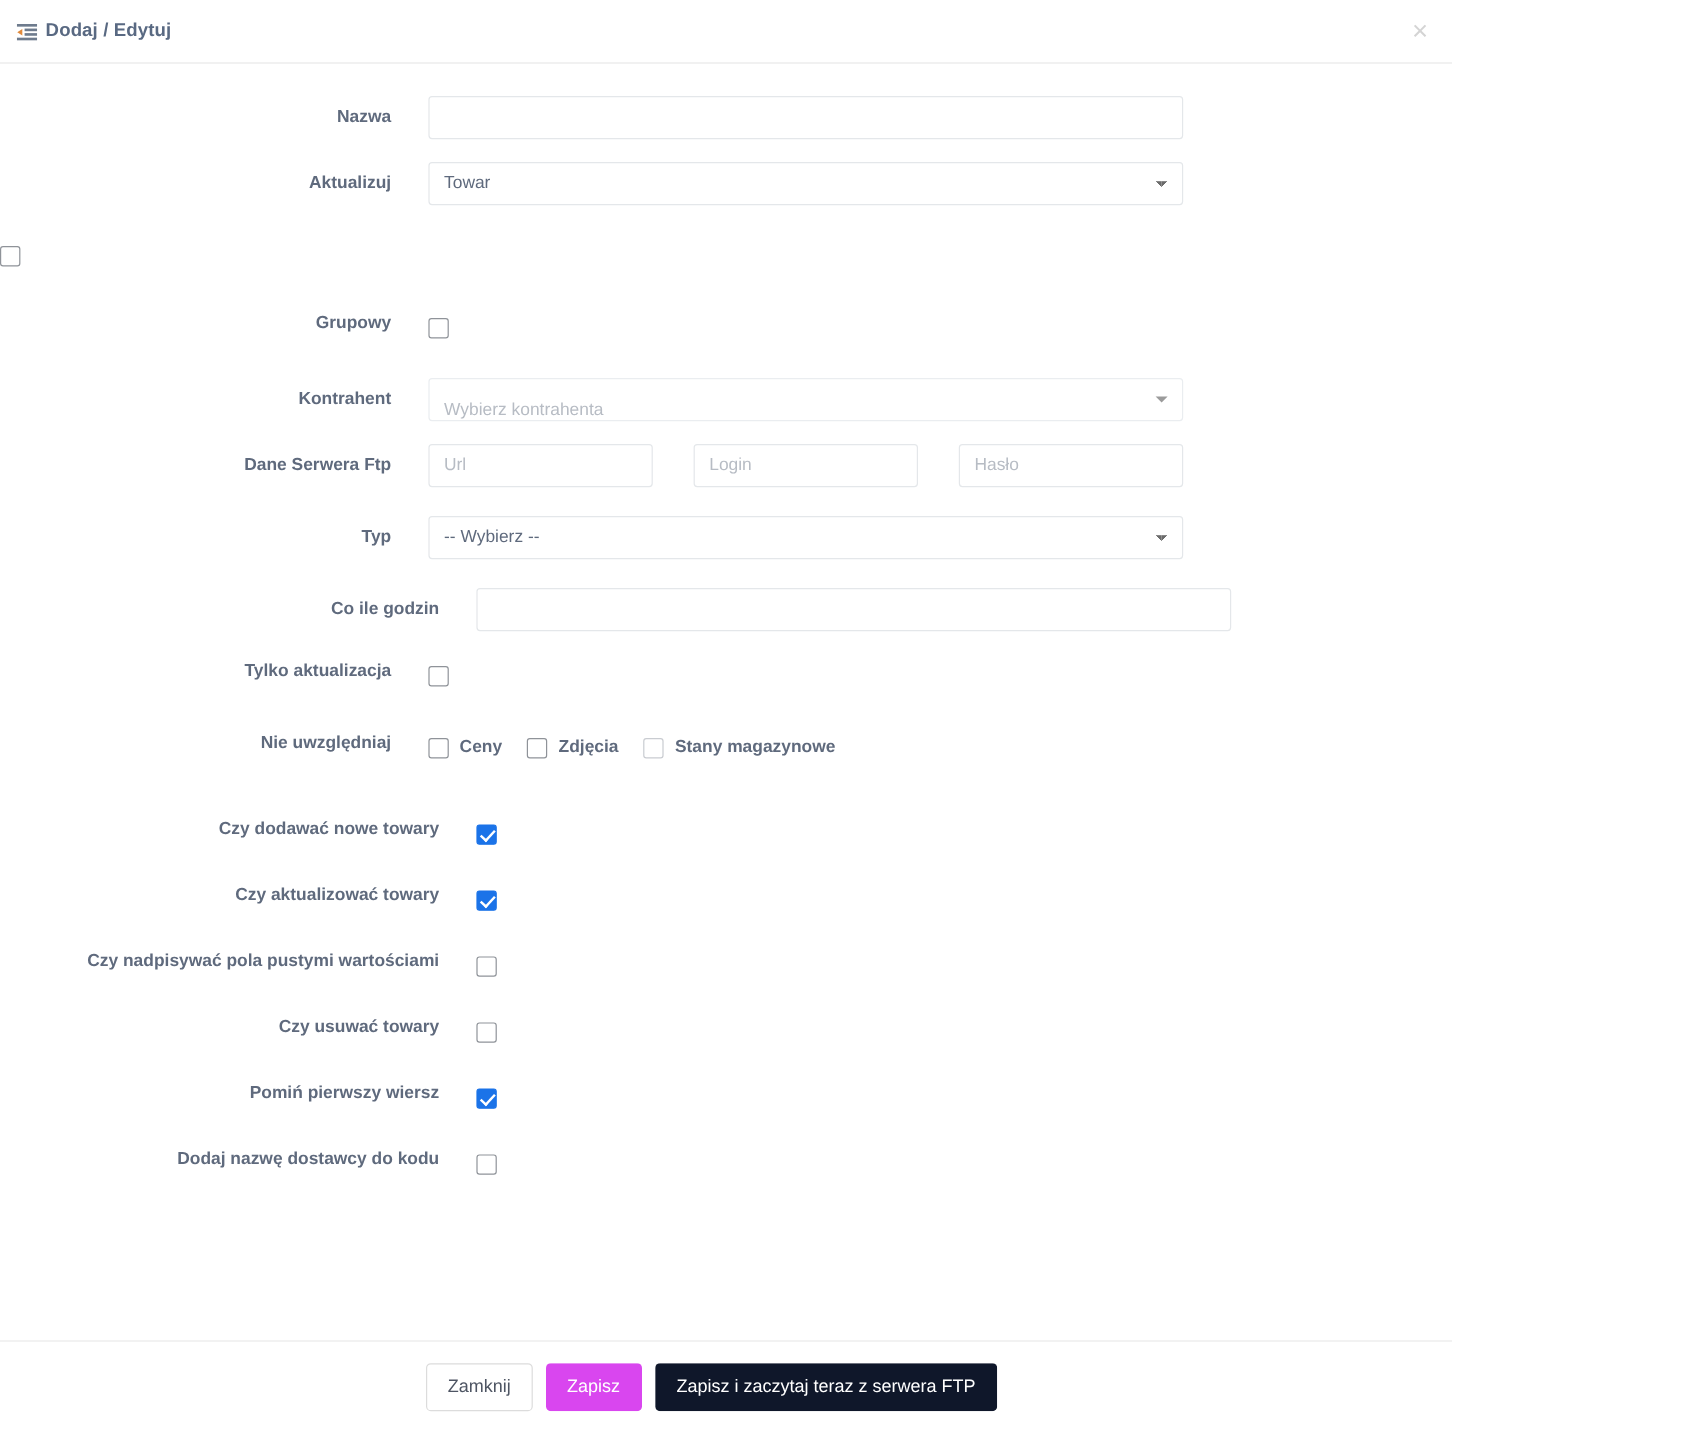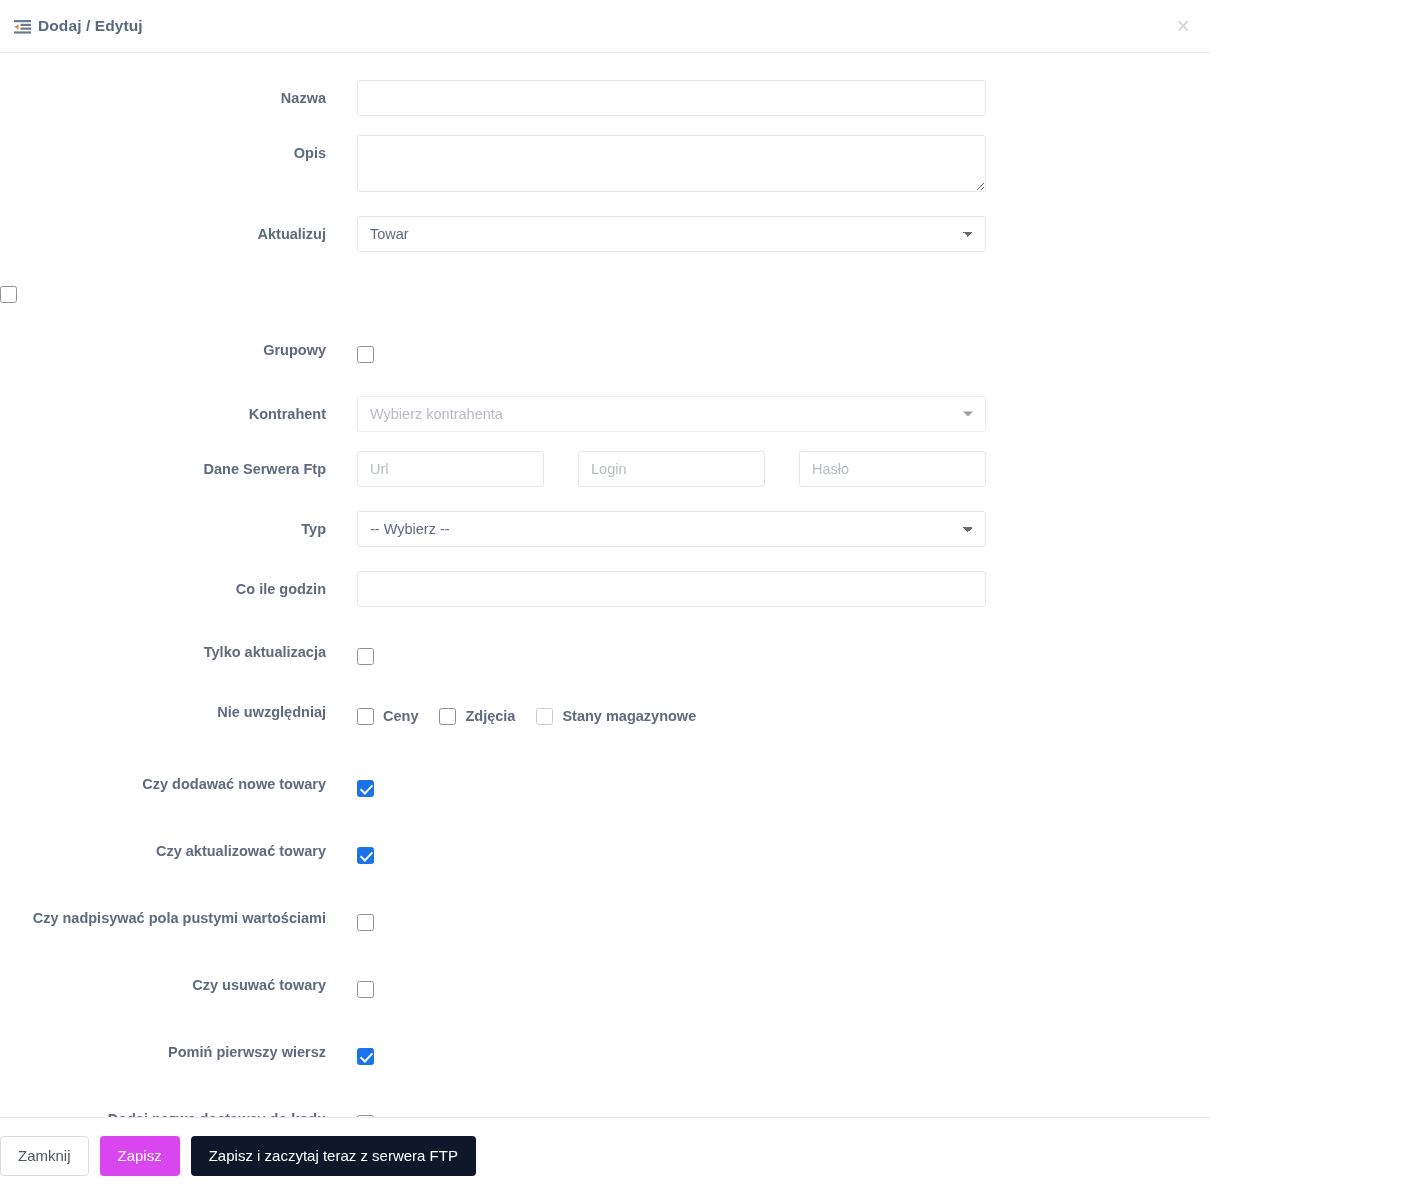--- a/index.html
+++ b/index.html
@@ -113,21 +113,21 @@
     background-repeat: no-repeat;
     outline: none;
   }
 
   
   .select2 {
     width: 629px; height: 36px;
     border: 1px solid #eaedf0;
     border-radius: 3px;
     background: #fff;
-    display: flex; align-items: center;
+    display: flex; align-items: flex-end;
     padding: 0 12px;
     font-size: 14.5px;
     color: #b7bcc4;
     position: relative;
     cursor: pointer;
     user-select: none;
   }
   .select2 .caret {
     position: absolute; right: 12px; top: 50%;
     transform: translateY(-50%);
@@ -174,30 +174,30 @@
 
   .inline-cbs { display: flex; align-items: center; gap: 21px; }
   .inline-cb { display: flex; align-items: center; gap: 9px; cursor: pointer; }
   .inline-cb span {
     font-size: 14.5px; font-weight: bold; color: #5f6a7d;
     line-height: 17px;
   }
 
   
   .gap-lg { margin-bottom: 24px; }
-  .gap-xl { margin-bottom: 31px; }
+  .gap-xl { margin-bottom: 19px; padding-left: 40px; }
   .gap-xxl { margin-bottom: 36px; }
 
   
   .modal-footer {
     flex: 0 0 76px;
     border-top: 1px solid #eaeaea;
     display: flex;
     align-items: center;
-    justify-content: flex-start;
+    justify-content: center;
     gap: 11px;
     padding: 0 24px 0 0;
   }
   .btn {
     font-family: "Liberation Sans", sans-serif;
     font-size: 15px;
     border-radius: 4px;
     border: 1px solid transparent;
     padding: 0 17px;
     height: 40px;
@@ -236,26 +236,20 @@
 
   <div class="modal-body">
 
     <div class="form-row">
       <div class="lbl">Nazwa</div>
       <div class="ctl">
         <input class="txt" type="text" placeholder="" style="">
       </div>
     </div>
 
-    <div class="form-row gap-lg">
-      <div class="lbl">Opis</div>
-      <div class="ctl">
-        <textarea class="txt" placeholder="" style=""></textarea>
-      </div>
-    </div>
 
     <div class="form-row gap-lg">
       <div class="lbl">Aktualizuj</div>
       <div class="ctl">
         <select class="sel">
           <option>Towar</option>
         </select>
       </div>
     </div>
 

